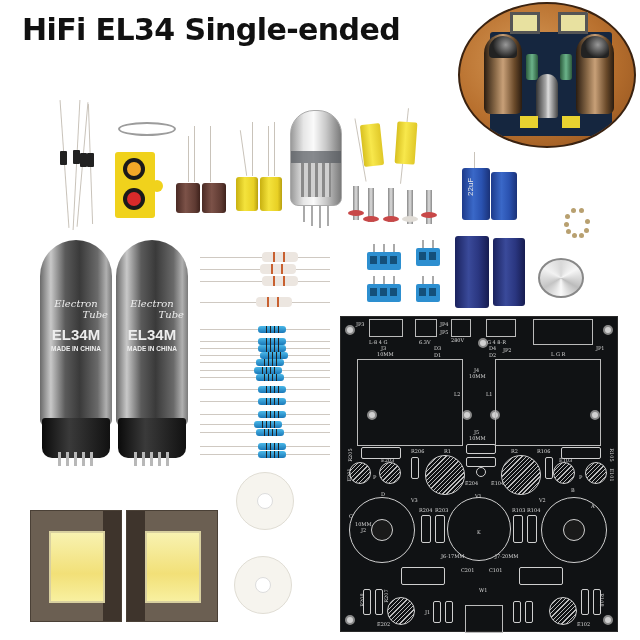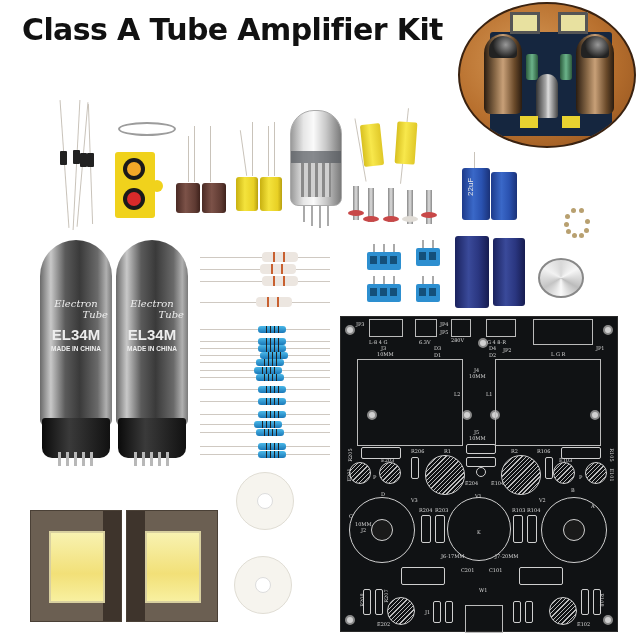--- a/index.html
+++ b/index.html
@@ -95,21 +95,21 @@
   .pcb .box { position: absolute; border: 1px solid #bbbbbb; }
   .pcb .hole { position: absolute; width: 10px; height: 10px; border-radius: 50%; background: #d0d0d0; border: 2px solid #888; }
   .pcb .circ { position: absolute; border: 1px solid #cfcfcf; border-radius: 50%; }
   .pcb .half { position: absolute; border: 1px solid #cfcfcf; border-radius: 50%; background: linear-gradient(180deg, transparent 50%, transparent 50%), repeating-linear-gradient(135deg, transparent 0 2px, #bdbdbd 2px 3px); }
   .pcb .rbox { position: absolute; border: 1px solid #cfcfcf; border-radius: 2px; }
 </style>
 </head>
 <body>
 
 <div class="abs title">
-  <div>Class A Tube Amplifier Kit</div>
+  <div>HiFi EL34 Single-ended</div>
 </div>
 
 <div class="abs inset">
   <div class="board"></div>
   <div class="xfmr" style="left:50px"></div>
   <div class="xfmr" style="left:98px"></div>
   <div class="tube" style="left:24px">
       <div class="cap"></div>
     </div>
   <div class="tube" style="left:116px">

